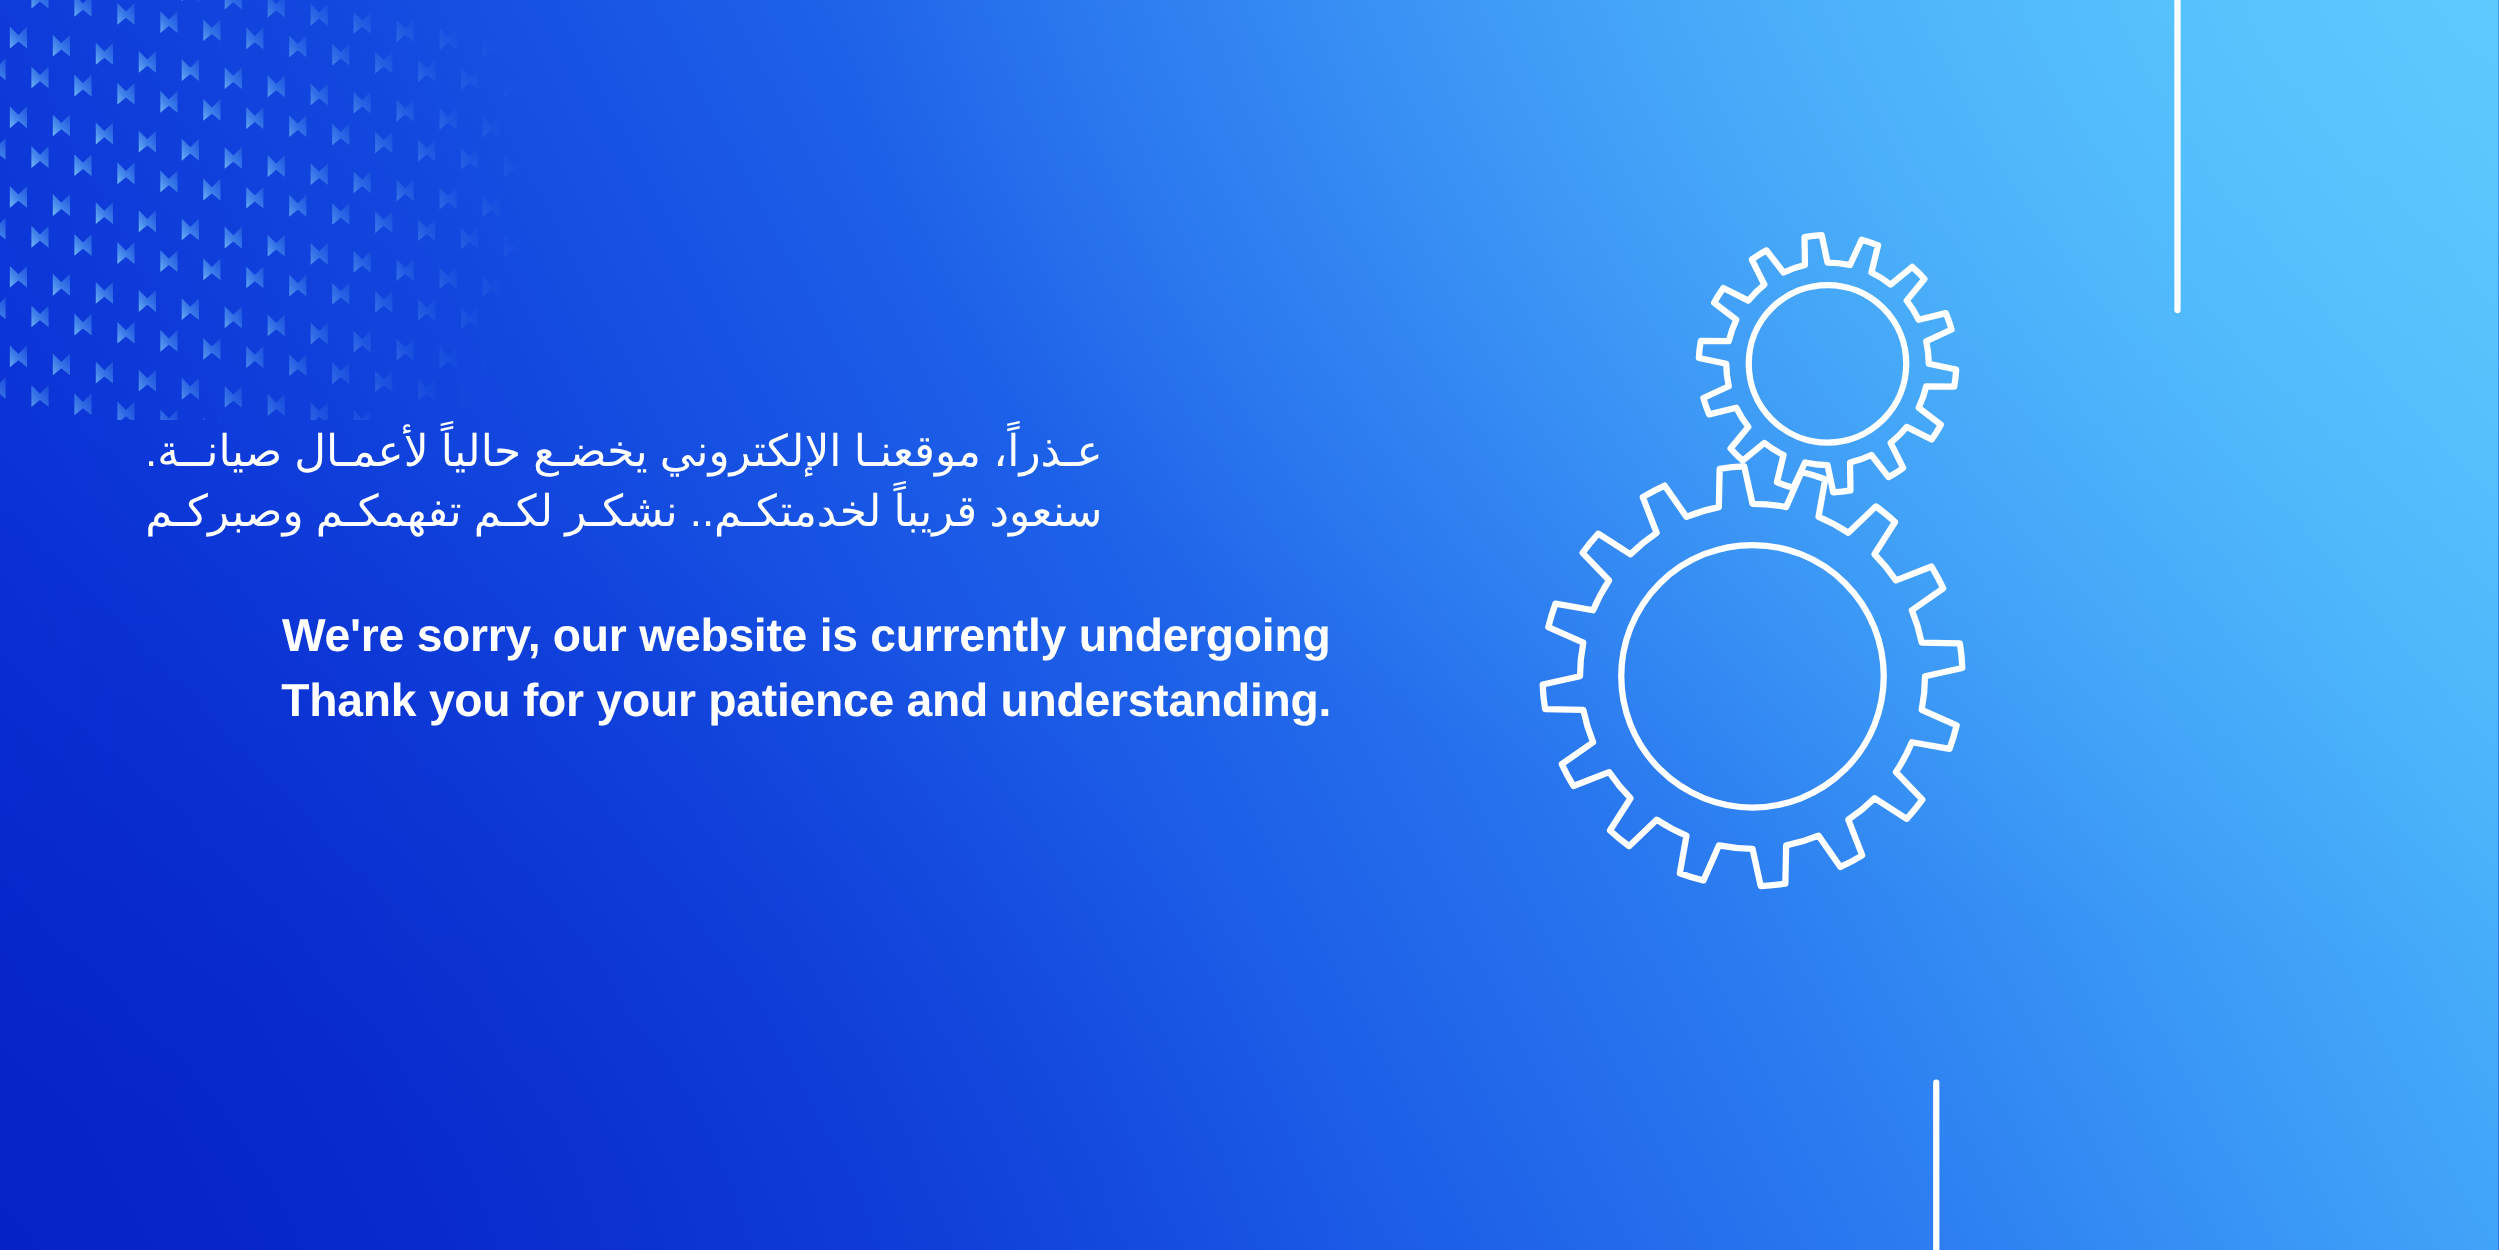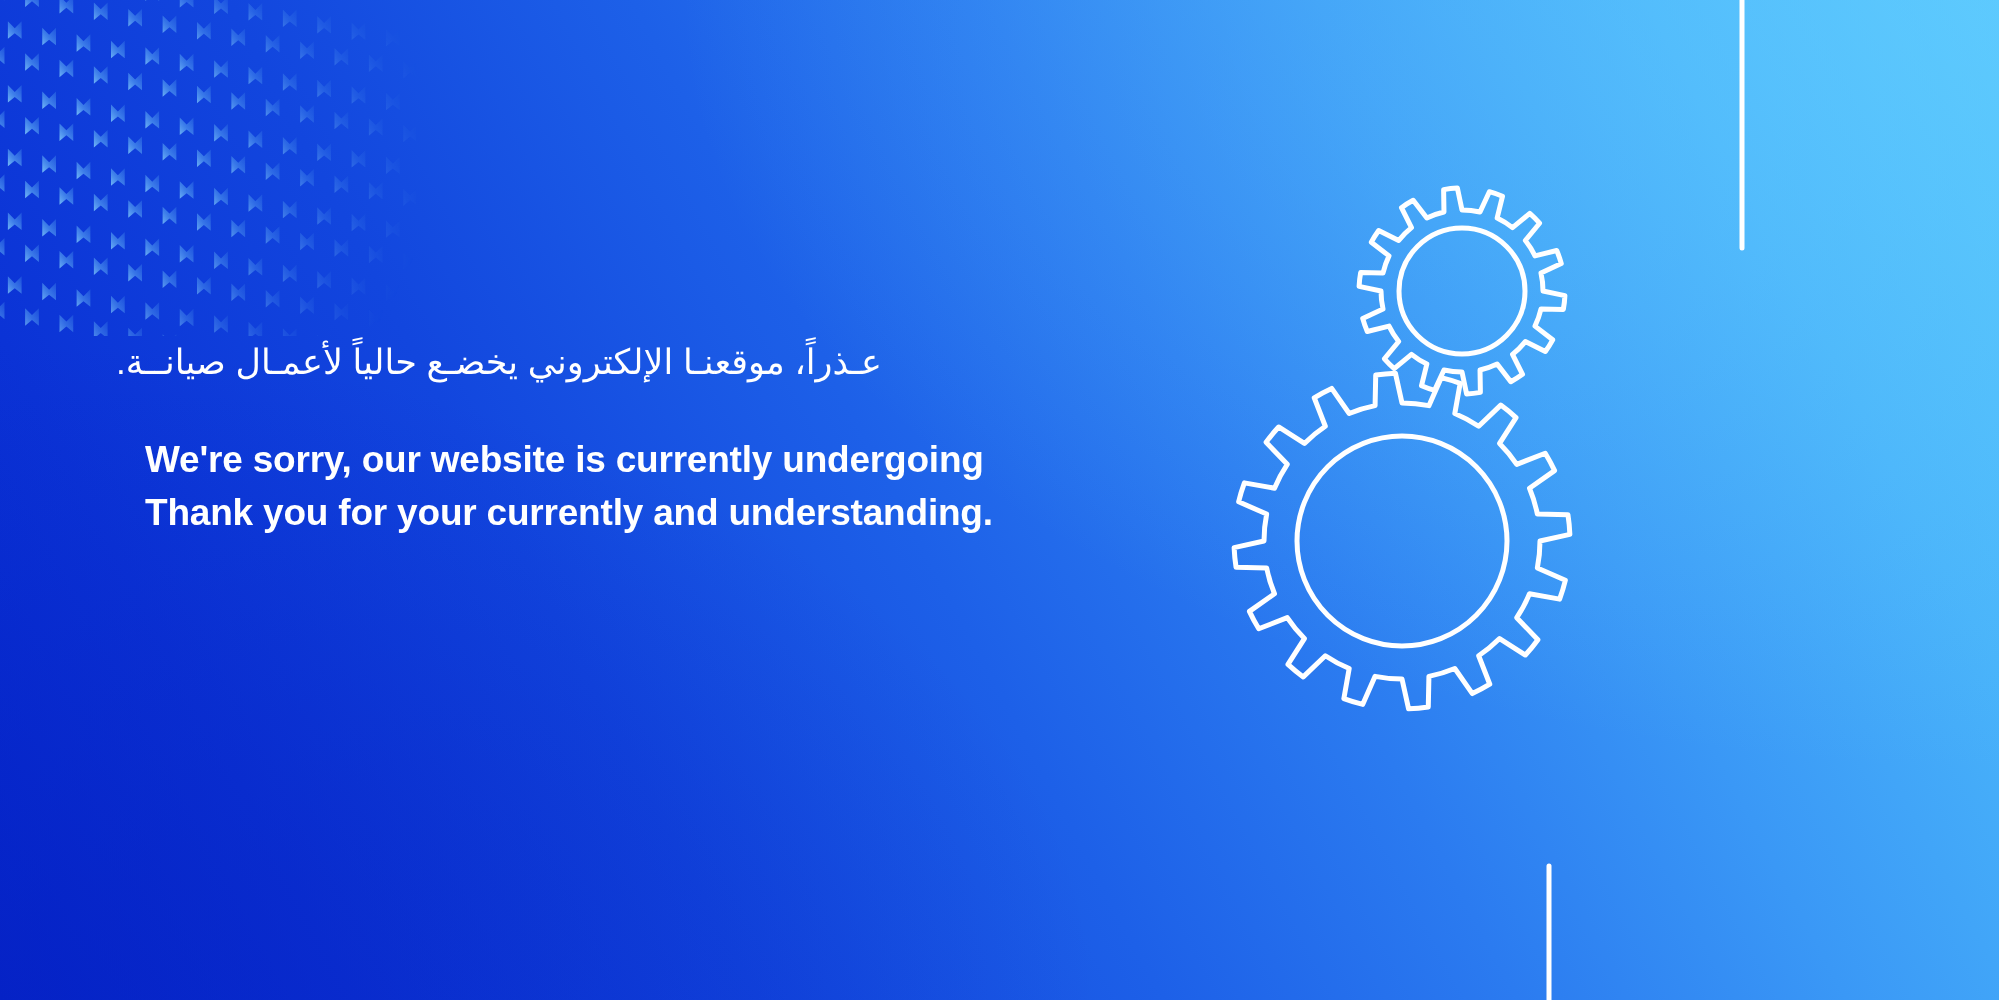--- a/index.html
+++ b/index.html
@@ -75,21 +75,21 @@
     font-size: 35px;
     line-height: 1.38;
     font-weight: 400;
     color: #FFFFFF;
     white-space: nowrap;
     letter-spacing: 0px;
   }
   .en-block {
     margin-top: 48px;
     direction: ltr;
-    text-align: left;
+    text-align: center;
   }
   .en-line {
     font-size: 37px;
     line-height: 1.42;
     font-weight: 700;
     color: #FFFFFF;
     white-space: nowrap;
     letter-spacing: -0.2px;
   }
 </style>
@@ -355,22 +355,23 @@
       <circle cx="1462" cy="291" r="63"></circle>
       <path id="gear-large-body" d="M1402.00,403.00 A138.00,138.00 0 0 1 1428.92,405.65 L1441.22,377.64 A168.00,168.00 0 0 1 1460.15,383.38 L1454.81,413.50 A138.00,138.00 0 0 1 1478.67,426.26 L1500.75,405.09 A168.00,168.00 0 0 1 1516.04,417.63 L1499.58,443.42 A138.00,138.00 0 0 1 1516.74,464.33 L1545.24,453.22 A168.00,168.00 0 0 1 1554.57,470.67 L1529.50,488.19 A138.00,138.00 0 0 1 1537.35,514.08 L1567.93,514.72 A168.00,168.00 0 0 1 1569.87,534.40 L1540.00,541.00 A138.00,138.00 0 0 1 1537.35,567.92 L1565.36,580.22 A168.00,168.00 0 0 1 1559.62,599.15 L1529.50,593.81 A138.00,138.00 0 0 1 1516.74,617.67 L1537.91,639.75 A168.00,168.00 0 0 1 1525.37,655.04 L1499.58,638.58 A138.00,138.00 0 0 1 1478.67,655.74 L1489.78,684.24 A168.00,168.00 0 0 1 1472.33,693.57 L1454.81,668.50 A138.00,138.00 0 0 1 1428.92,676.35 L1428.28,706.93 A168.00,168.00 0 0 1 1408.60,708.87 L1402.00,679.00 A138.00,138.00 0 0 1 1375.08,676.35 L1362.78,704.36 A168.00,168.00 0 0 1 1343.85,698.62 L1349.19,668.50 A138.00,138.00 0 0 1 1325.33,655.74 L1303.25,676.91 A168.00,168.00 0 0 1 1287.96,664.37 L1304.42,638.58 A138.00,138.00 0 0 1 1287.26,617.67 L1258.76,628.78 A168.00,168.00 0 0 1 1249.43,611.33 L1274.50,593.81 A138.00,138.00 0 0 1 1266.65,567.92 L1236.07,567.28 A168.00,168.00 0 0 1 1234.13,547.60 L1264.00,541.00 A138.00,138.00 0 0 1 1266.65,514.08 L1238.64,501.78 A168.00,168.00 0 0 1 1244.38,482.85 L1274.50,488.19 A138.00,138.00 0 0 1 1287.26,464.33 L1266.09,442.25 A168.00,168.00 0 0 1 1278.63,426.96 L1304.42,443.42 A138.00,138.00 0 0 1 1325.33,426.26 L1314.22,397.76 A168.00,168.00 0 0 1 1331.67,388.43 L1349.19,413.50 A138.00,138.00 0 0 1 1375.08,405.65 L1375.72,375.07 A168.00,168.00 0 0 1 1395.40,373.13 L1402.00,403.00 Z"></path>
       <circle cx="1402" cy="541" r="105"></circle>
     </g>
   </svg>
 
   <div class="copy">
 
     <div class="ar-block">
       <div class="ar-line">عـذراً، موقعنـا الإلكتروني يخضـع حالياً لأعمـال صيانــة.</div>
+      <div class="ar-line">سنعود قريباً لخدمتكـم.. نشكـر لكـم تفهمكـم وصبركـم</div>
     </div>
 
     <div class="en-block">
       <div class="en-line">We're sorry, our website is currently undergoing</div>
-      <div class="en-line">Thank you for your currently and understanding.</div>
+      <div class="en-line">Thank you for your patience and understanding.</div>
     </div>
 
   </div>
 
 </div>
 
 </body></html>

